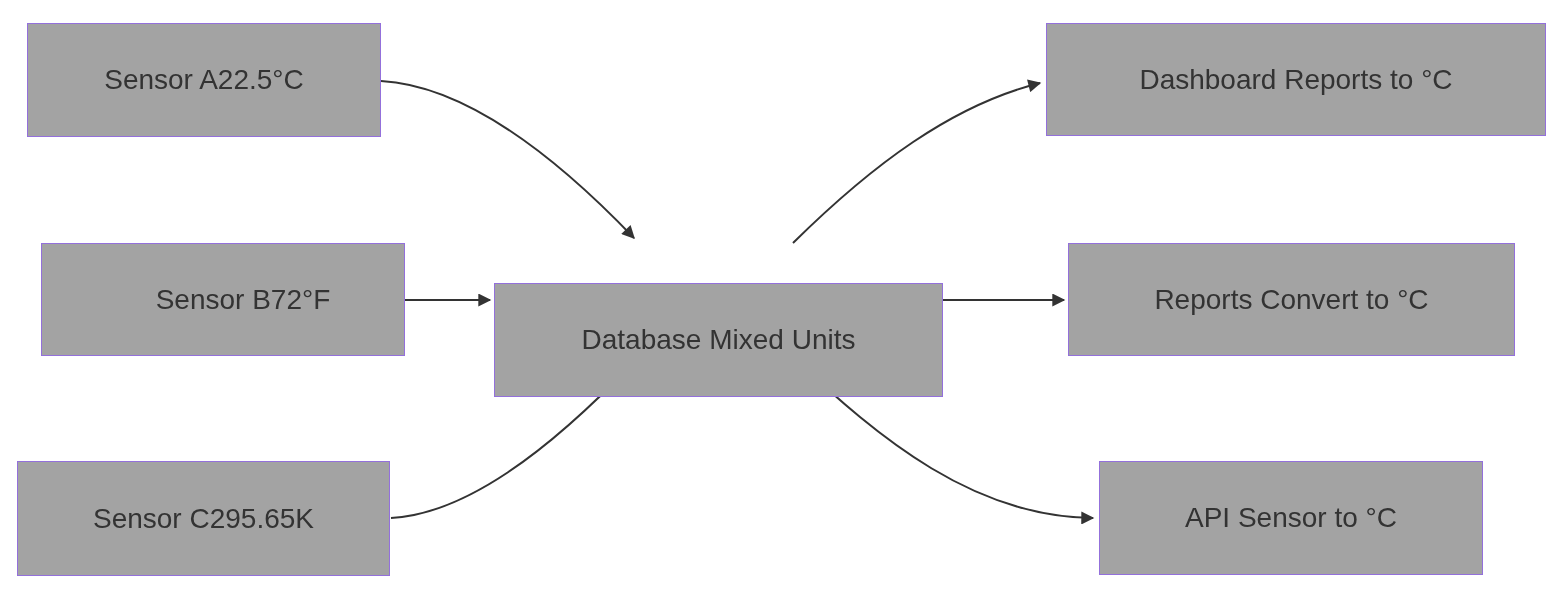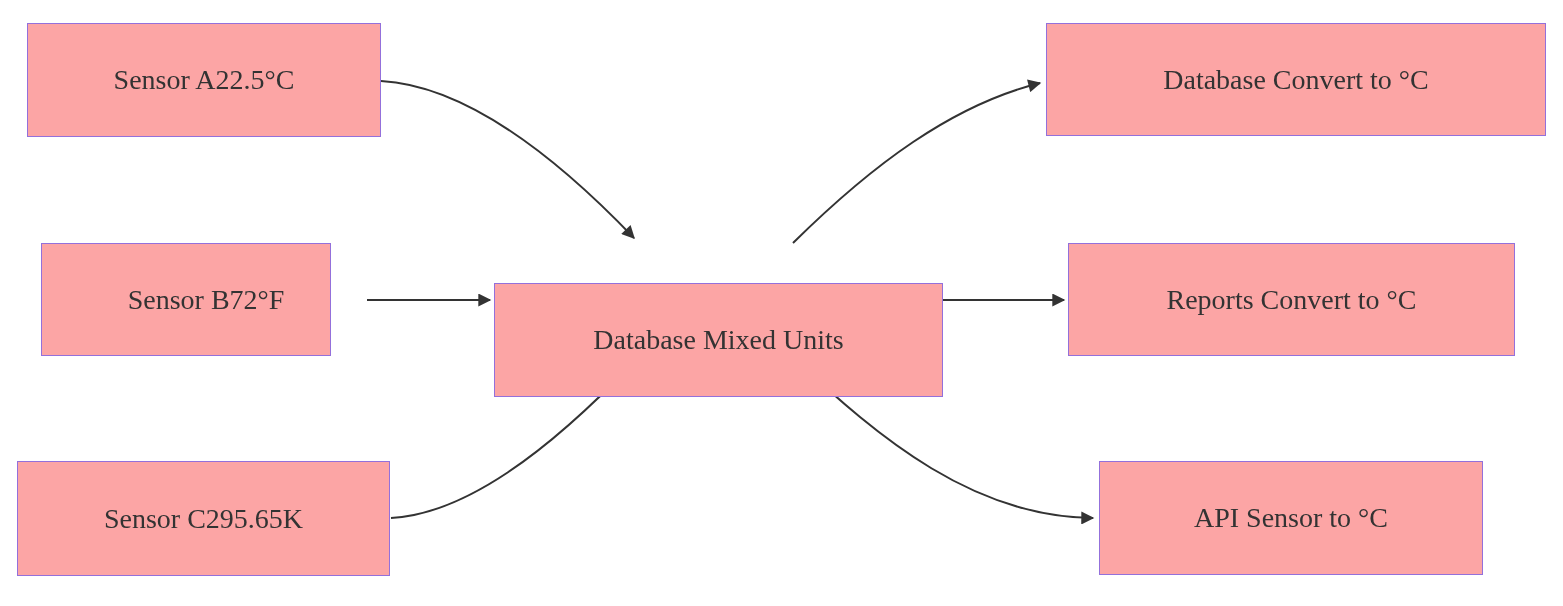--- a/index.html
+++ b/index.html
@@ -24,37 +24,36 @@
     width: 1563px;
     height: 606px;
   }
   .edge-path {
     fill: none;
     stroke: #333333;
     stroke-width: 2px;
   }
   .node {
     position: absolute;
-    background: #fca5a5;
+    background: #a3a3a3;
     border: 1.5px solid #9370DB;
     box-sizing: border-box;
     display: flex;
     align-items: center;
     justify-content: center;
     text-align: center;
-    font-family: Liberation Serif, serif;
   }
   .node-label {
     color: #333333;
     font-size: 28px;
     line-height: 1.2;
     white-space: nowrap;
   }
   .node-sensor-a   { left: 27px;   top: 23px;  width: 354px; height: 114px; }
-  .node-sensor-b   { left: 41px;   top: 243px; width: 290px; height: 113px; padding-left: 40px; }
+  .node-sensor-b   { left: 41px;   top: 243px; width: 364px; height: 113px; padding-left: 40px; }
   .node-sensor-c   { left: 17px;   top: 461px; width: 373px; height: 115px; }
   .node-database   { left: 494px;  top: 243px; width: 449px; height: 114px; margin-top: 40px; }
   .node-dashboard  { left: 1046px; top: 23px;  width: 500px; height: 113px; }
   .node-reports    { left: 1068px; top: 243px; width: 447px; height: 113px; }
   .node-api        { left: 1099px; top: 461px; width: 384px; height: 114px; }
 </style>
 </head>
 <body>
 
 <div class="canvas">
@@ -83,21 +82,21 @@
 
   <div class="node node-sensor-c">
     <span class="node-label">Sensor C295.65K</span>
   </div>
 
   <div class="node node-database">
     <span class="node-label">Database Mixed Units</span>
   </div>
 
   <div class="node node-dashboard">
-    <span class="node-label">Database Convert to °C</span>
+    <span class="node-label">Dashboard Reports to °C</span>
   </div>
 
   <div class="node node-reports">
     <span class="node-label">Reports Convert to °C</span>
   </div>
 
   <div class="node node-api">
     <span class="node-label">API Sensor to °C</span>
   </div>
 

